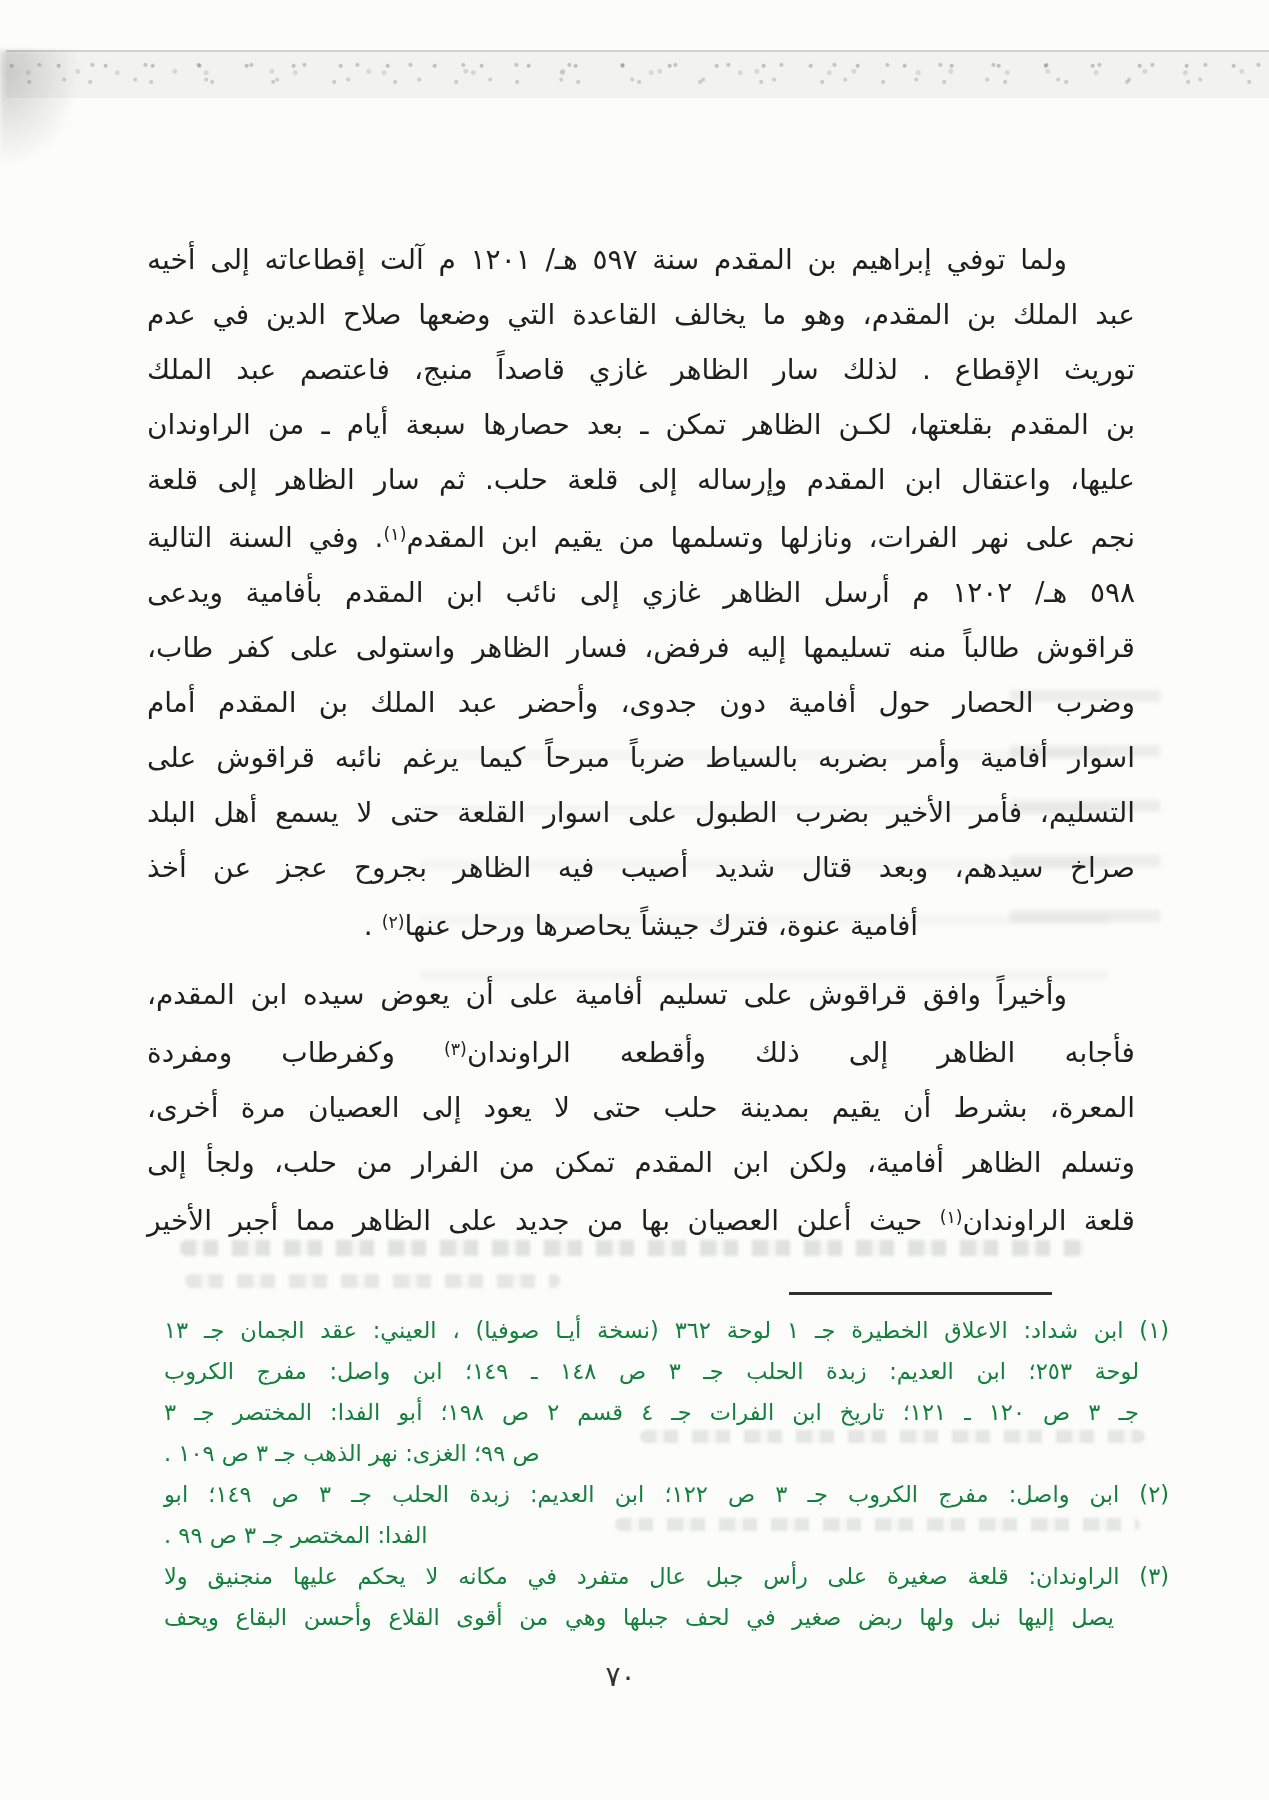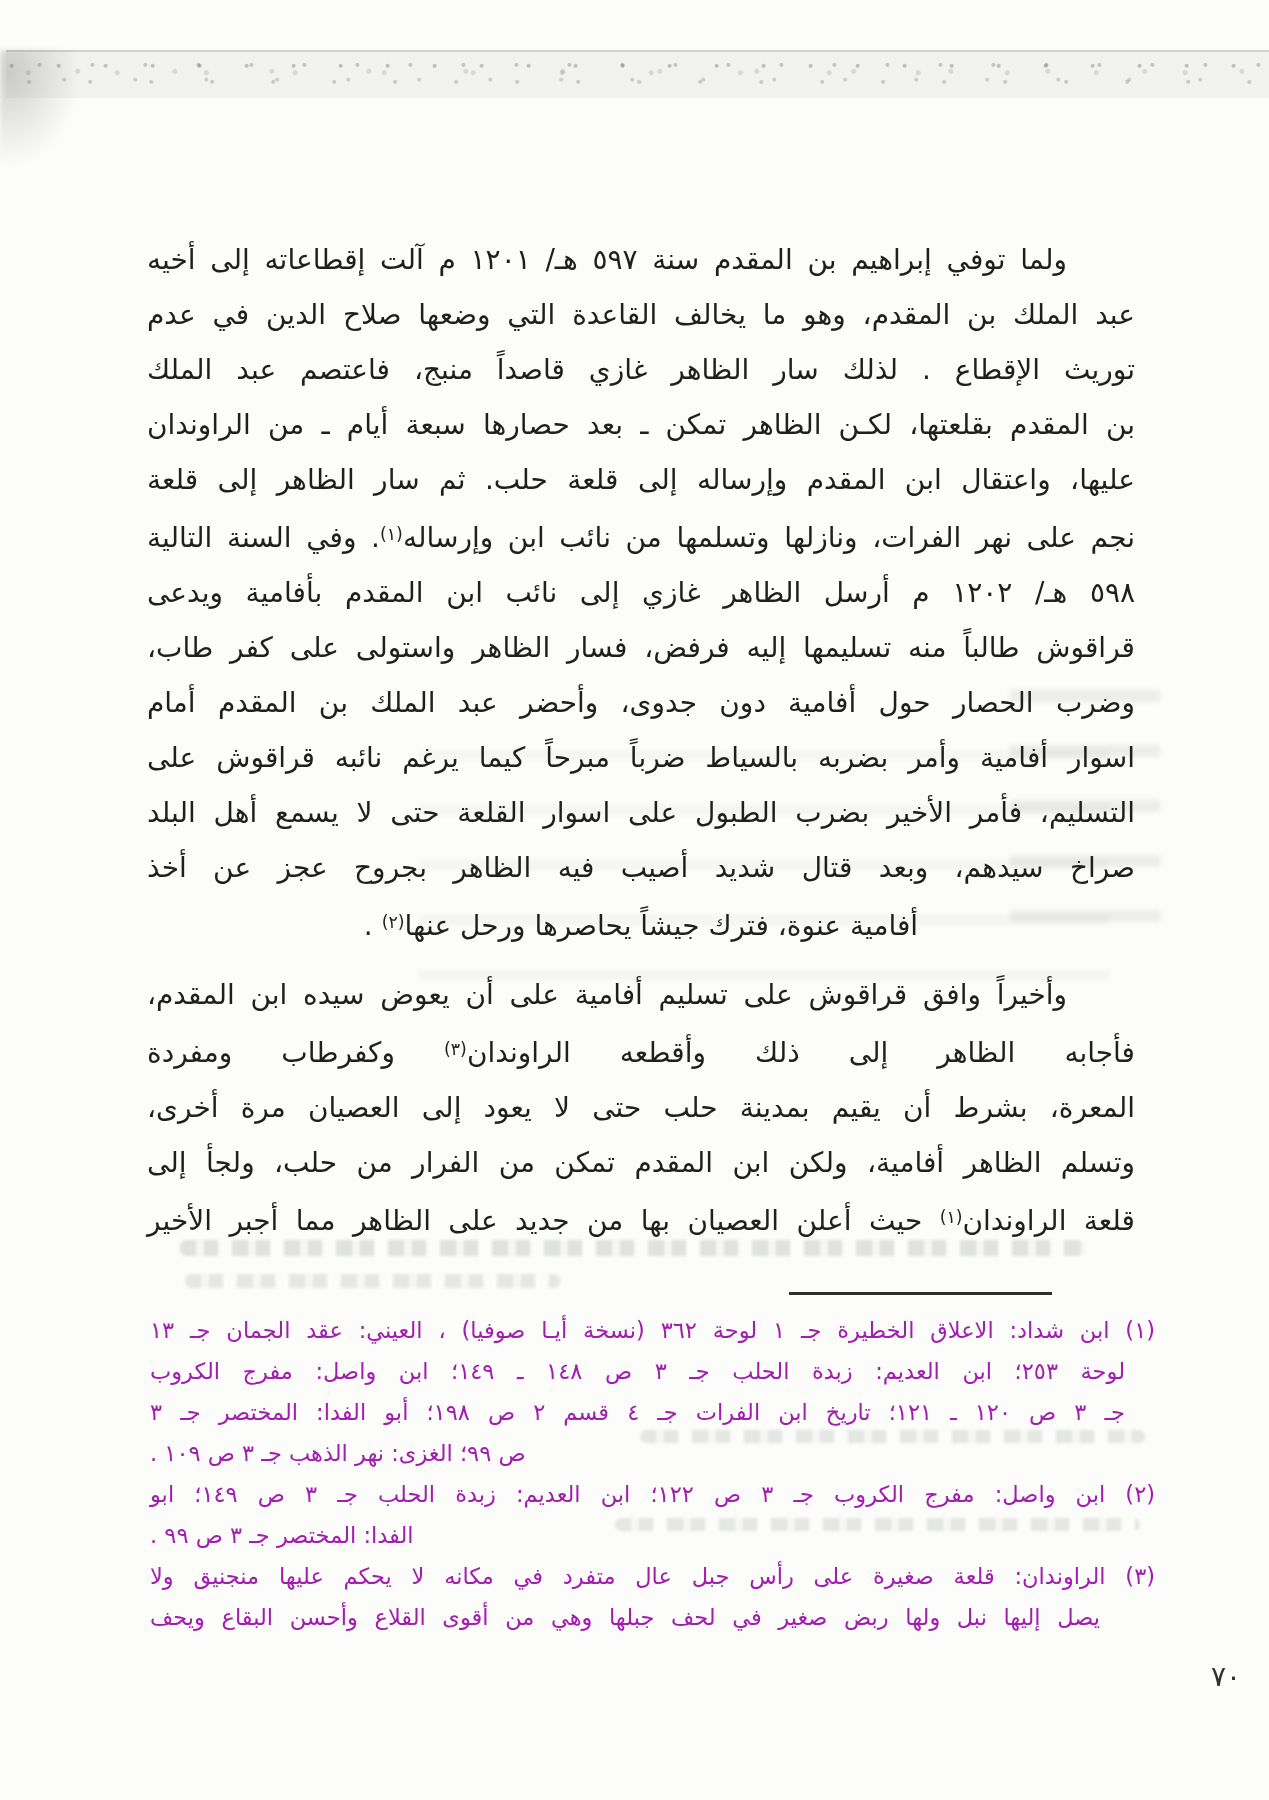--- a/index.html
+++ b/index.html
@@ -61,26 +61,26 @@
   .line.center{text-align:left; text-align-last:center;}
   .line.left{text-align:right; text-align-last:left;}
   .line.ind{padding-right:30px;}
   .line.ind2{padding-right:55px;}
   .fnmark{font-size:.62em; vertical-align:7px; letter-spacing:0;}
   .fn-separator{
     position:absolute; top:1292px; right:217px; width:263px; height:3px;
     background:#2f2f2f;
   }
   .footnotes{
-    position:absolute; top:1310px; right:114px; width:1005px;
-    font-size:22.5px; line-height:41px; color:#a21caf; direction:rtl;
+    position:absolute; top:1310px; right:100px; width:1005px;
+    font-size:22.5px; line-height:41px; color:#15803d; direction:rtl;
   }
   .page-number{
     position:absolute; top:1660px; left:0; right:28px;
-    text-align:right; font-size:28px; color:#333;
+    text-align:center; font-size:28px; color:#333;
   }
 </style>
 </head>
 <body>
 
 <div class="page">
   <div class="scan-band"></div>
   <div class="corner-blob"></div>
 
   <div class="gcol"></div>
@@ -90,21 +90,21 @@
   <div class="ghost g3"></div>
   <div class="ghost g4"></div>
 
   <main class="body-text">
       <div class="para">
         <div class="line first"><span>ولما توفي إبراهيم بن المقدم سنة ٥٩٧ هـ/ ١٢٠١ م آلت إقطاعاته إلى أخيه</span></div>
         <div class="line "><span>عبد الملك بن المقدم، وهو ما يخالف القاعدة التي وضعها صلاح الدين في عدم</span></div>
         <div class="line "><span>توريث الإقطاع . لذلك سار الظاهر غازي قاصداً منبج، فاعتصم عبد الملك</span></div>
         <div class="line "><span>بن المقدم بقلعتها، لكـن الظاهر تمكن ـ بعد حصارها سبعة أيام ـ من الراوندان</span></div>
         <div class="line "><span>عليها، واعتقال ابن المقدم وإرساله إلى قلعة حلب. ثم سار الظاهر إلى قلعة</span></div>
-        <div class="line "><span>نجم على نهر الفرات، ونازلها وتسلمها من نائب ابن وإرساله</span><span class="fnmark">(١)</span><span>. وفي السنة التالية</span></div>
+        <div class="line "><span>نجم على نهر الفرات، ونازلها وتسلمها من يقيم ابن المقدم</span><span class="fnmark">(١)</span><span>. وفي السنة التالية</span></div>
         <div class="line "><span>٥٩٨ هـ/ ١٢٠٢ م أرسل الظاهر غازي إلى نائب ابن المقدم بأفامية ويدعى</span></div>
         <div class="line "><span>قراقوش طالباً منه تسليمها إليه فرفض، فسار الظاهر واستولى على كفر طاب،</span></div>
         <div class="line "><span>وضرب الحصار حول أفامية دون جدوى، وأحضر عبد الملك بن المقدم أمام</span></div>
         <div class="line "><span>اسوار أفامية وأمر بضربه بالسياط ضرباً مبرحاً كيما يرغم نائبه قراقوش على</span></div>
         <div class="line "><span>التسليم، فأمر الأخير بضرب الطبول على اسوار القلعة حتى لا يسمع أهل البلد</span></div>
         <div class="line "><span>صراخ سيدهم، وبعد قتال شديد أصيب فيه الظاهر بجروح عجز عن أخذ</span></div>
         <div class="line center"><span>أفامية عنوة، فترك جيشاً يحاصرها ورحل عنها</span><span class="fnmark">(٢)</span><span> .</span></div>
       </div>
       <div class="para">
         <div class="line first"><span>وأخيراً وافق قراقوش على تسليم أفامية على أن يعوض سيده ابن المقدم،</span></div>

